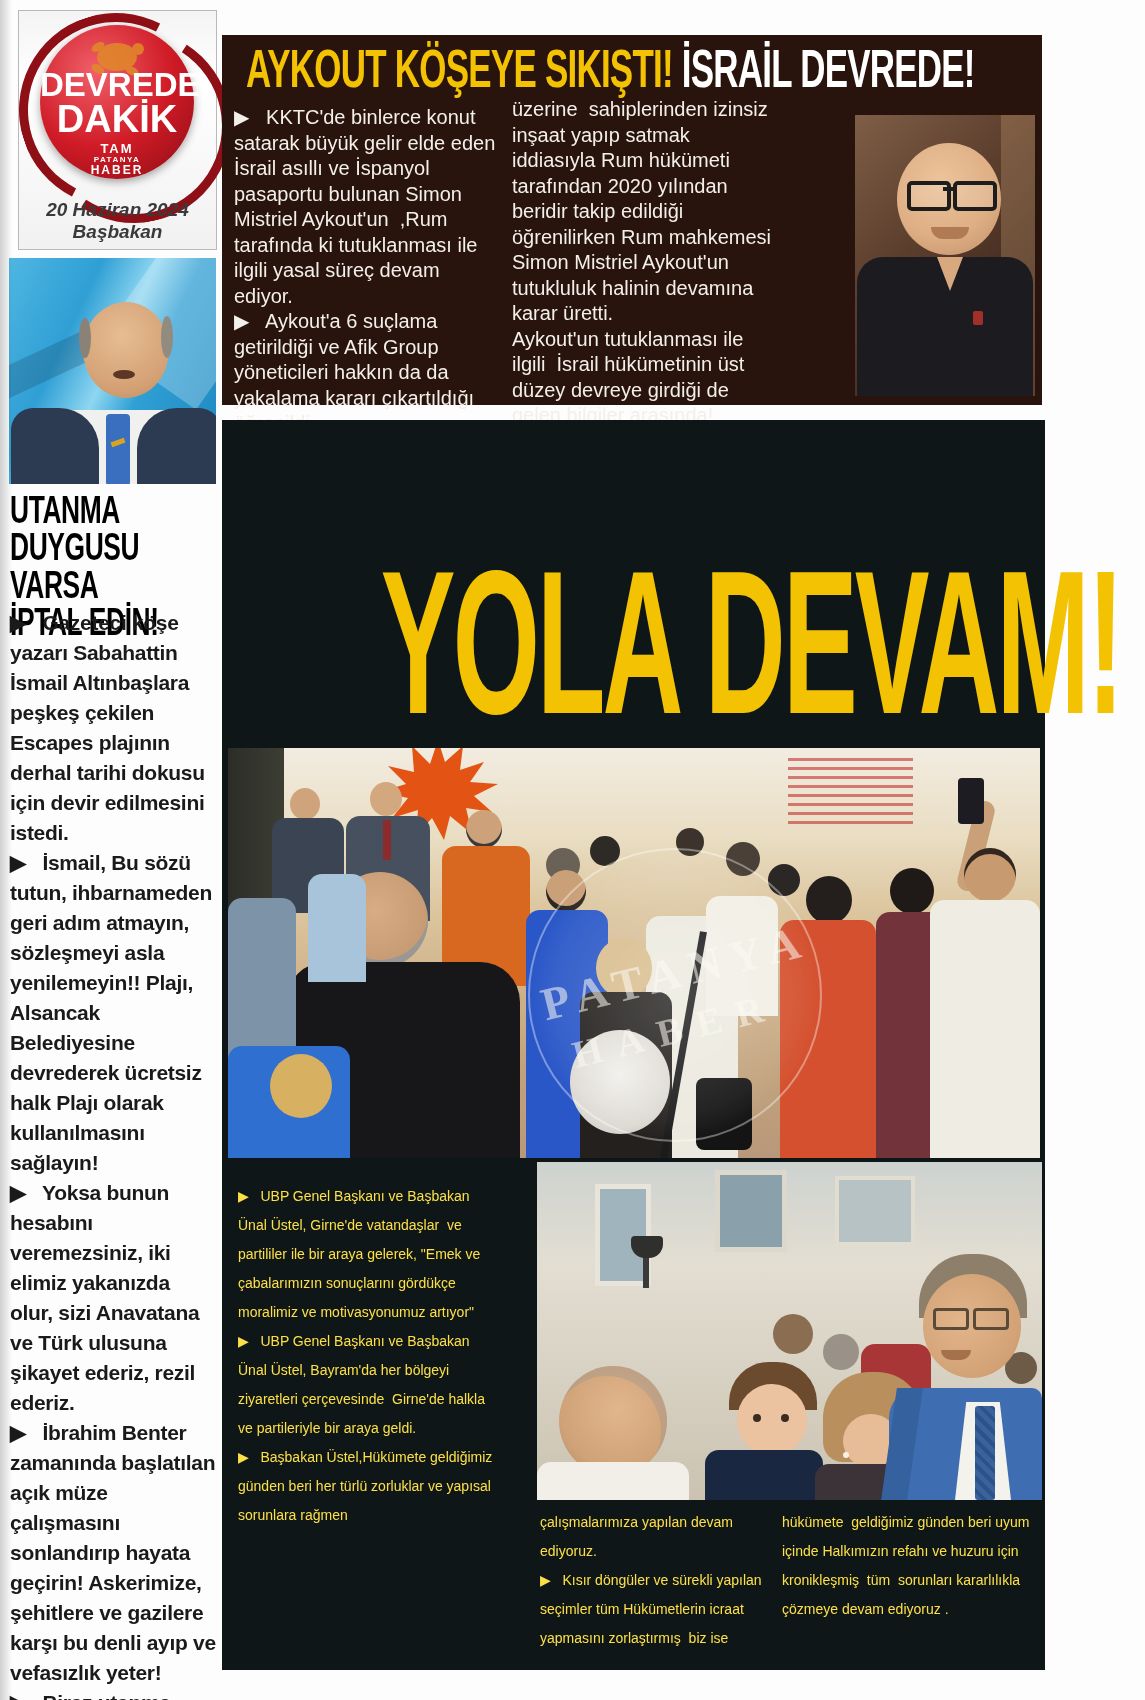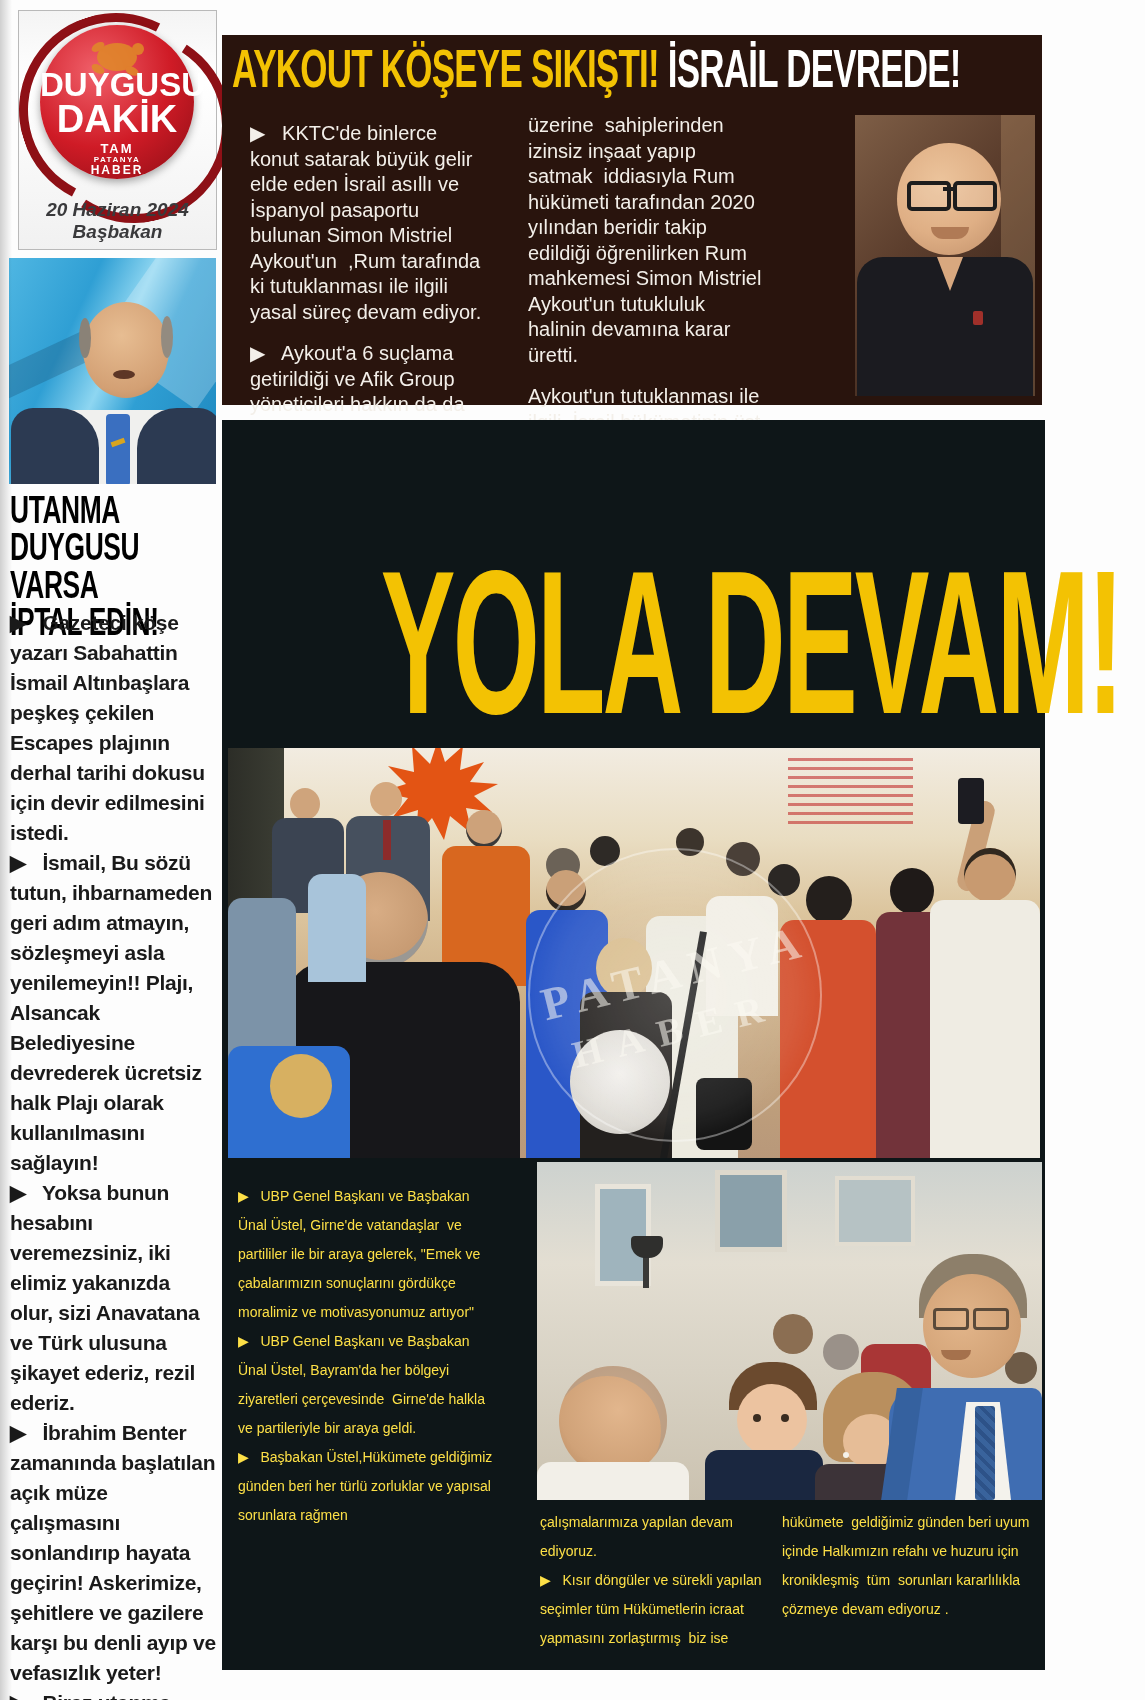--- a/index.html
+++ b/index.html
@@ -26,25 +26,25 @@
     background:linear-gradient(115deg,#4fb6e2 0%,#2f9fd4 30%,#8ed6f1 48%,#2f9fd4 62%,#1d86bd 100%);}
   .side-head{left:10px;top:492px;width:206px;color:#000000;font-weight:800;}
   .side-head-inner{display:inline-block;white-space:normal;font-size:33px;line-height:.98;
     transform:scale(.80,1.15);transform-origin:left top;letter-spacing:-.5px;}
   .side-body{left:10px;top:608px;width:206px;color:#1a1a1a;font-weight:700;
     font-size:21px;line-height:30px;letter-spacing:-.3px;}
   .side-body p{margin:0;}
 
   
   .top-box{left:222px;top:35px;width:820px;height:370px;background:#29140d;}
-  .top-strip{position:absolute;left:10px;top:6px;width:805px;white-space:nowrap;}
+  .top-strip{position:absolute;left:24px;top:6px;width:805px;white-space:nowrap;}
   .strip-inner{display:inline-block;font-weight:800;font-size:46px;letter-spacing:-1px;
     transform:scale(.76,1.18);transform-origin:left center;}
   .top-col{position:absolute;color:#f3efe9;font-size:20px;line-height:25.5px;font-weight:400;}
-  .top-col p{margin:16px;}
+  .top-col p{margin:0;}
   .portrait{position:absolute;left:633px;top:80px;width:180px;height:281px;overflow:hidden;
     background:linear-gradient(135deg,#7e5e46 0%,#5c3e2d 40%,#2e1c15 100%);}
 
   
   .main-box{left:222px;top:420px;width:823px;height:1250px;background:#0e1618;}
   .kicker{position:absolute;left:0;top:22px;width:823px;text-align:center;color:#ffffff;white-space:nowrap;}
   .kicker-inner{display:inline-block;font-weight:800;font-size:66px;letter-spacing:-1px;
     transform:scale(.64,1.35);transform-origin:center;}
   .mainline{position:absolute;left:0;top:105px;width:823px;text-align:center;color:#f3c203;white-space:nowrap;}
   .mainline-inner{display:inline-block;font-weight:800;font-size:160px;letter-spacing:-4px;
@@ -75,21 +75,21 @@
     <div class="arc" style="width:176px;height:176px;left:0px;top:2px;border-left-color:#8e1016;border-top-color:#8e1016;transform:rotate(-18deg);"></div>
     <div class="arc" style="width:176px;height:176px;left:18px;top:18px;border-right-color:#8e1016;border-bottom-color:#8e1016;transform:rotate(-12deg);"></div>
     <div class="logo-sphere">
       <svg width="74" height="46" viewBox="0 0 74 46" style="position:absolute;left:40px;top:8px;opacity:.85;">
         <ellipse cx="37" cy="24" rx="20" ry="14" fill="#e08a28"></ellipse>
         <circle cx="58" cy="16" r="6" fill="#e08a28"></circle>
         <ellipse cx="18" cy="14" rx="7" ry="4" fill="#e08a28" transform="rotate(-30 18 14)"></ellipse>
         <ellipse cx="18" cy="36" rx="7" ry="4" fill="#e08a28" transform="rotate(30 18 36)"></ellipse>
         <ellipse cx="52" cy="38" rx="7" ry="4" fill="#e08a28" transform="rotate(25 52 38)"></ellipse>
       </svg>
-      <div class="logo-title" style="top:44px;font-size:33px;">DUYGUSU</div>
+      <div class="logo-title" style="top:44px;font-size:33px;">DEVREDE</div>
       <div class="logo-title" style="top:76px;font-size:38px;">DAKİK</div>
       <div class="logo-tag" style="top:116px;font-size:13px;letter-spacing:2px;">TAM</div>
       <div class="logo-tag" style="top:130px;font-size:8px;letter-spacing:1.5px;">PATANYA</div>
       <div class="logo-tag" style="top:138px;font-size:12px;letter-spacing:2px;">HABER</div>
     </div>
     <div class="logo-date" style="top:188px;">20 Haziran 2024</div>
     <div class="logo-date" style="top:210px;">Başbakan</div>
   </div>
 
   <div class="abs side-photo">

